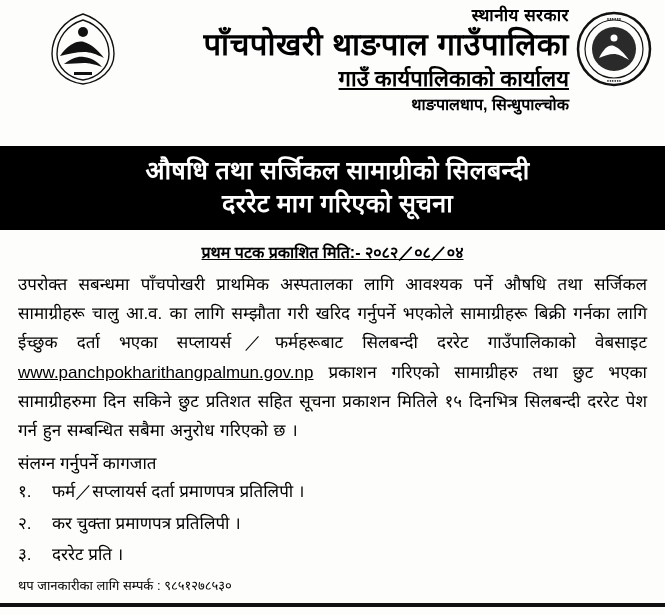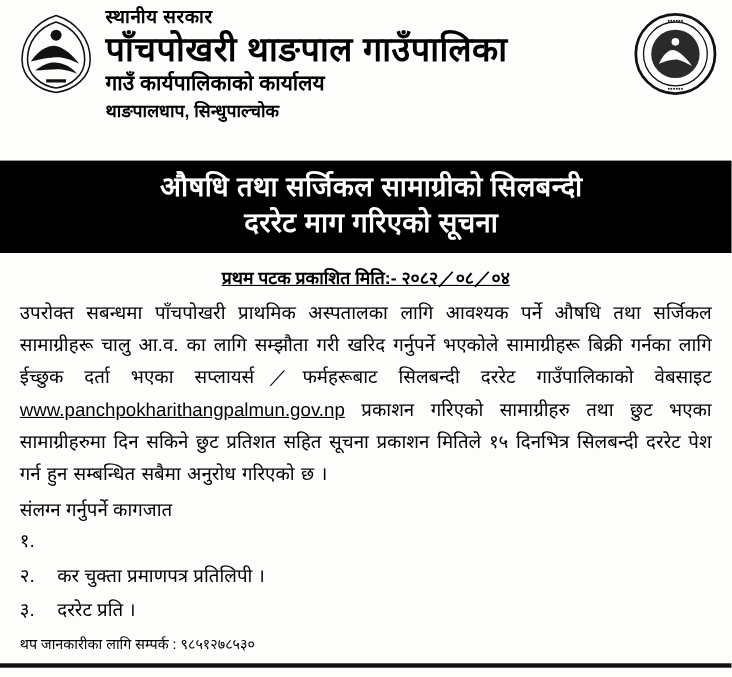--- a/index.html
+++ b/index.html
@@ -20,21 +20,22 @@
     height: 615px;
     background: #fdfdfb;
     box-sizing: border-box;
   }
 
   
   .header {
     position: relative;
     height: 138px;
     padding: 6px 0 0 0;
-    text-align: left;
+    text-align: right;
+    margin-left: 32px;
   }
   .emblem {
     position: absolute;
     top: 10px;
     width: 78px;
     height: 78px;
   }
   .emblem.left { left: 12px; }
   .emblem.right { right: 12px; }
 
@@ -51,24 +52,25 @@
     margin-bottom: 1px;
   }
   .line-main {
     font-size: 31px;
     font-weight: bold;
     line-height: 1.15;
     letter-spacing: 0.5px;
     margin: 1px 0 3px 0;
   }
   .line-office {
-    font-size: 19px;
+    font-size: 22px;
     font-weight: bold;
     line-height: 1.2;
     margin-bottom: 3px;
+    text-decoration: underline;
   }
   .line-address {
     font-size: 16px;
     font-weight: bold;
     line-height: 1.2;
   }
 
   
   .title-bar {
     background: #000000;
@@ -195,20 +197,21 @@
   <div class="body-area">
     <div class="para">
       <span>उपरोक्त सबन्धमा पाँचपोखरी प्राथमिक अस्पतालका लागि आवश्यक पर्ने औषधि तथा सर्जिकल सामाग्रीहरू चालु आ.व. का लागि सम्झौता गरी खरिद गर्नुपर्ने भएकोले सामाग्रीहरू बिक्री गर्नका लागि ईच्छुक दर्ता भएका सप्लायर्स／फर्महरूबाट सिलबन्दी दररेट गाउँपालिकाको वेबसाइट </span><span class="url">www.panchpokharithangpalmun.gov.np</span><span> प्रकाशन गरिएको सामाग्रीहरु तथा छुट भएका सामाग्रीहरुमा दिन सकिने छुट प्रतिशत सहित सूचना प्रकाशन मितिले १५ दिनभित्र सिलबन्दी दररेट पेश गर्न हुन सम्बन्धित सबैमा अनुरोध गरिएको छ ।</span>
     </div>
 
     <div class="subhead">संलग्न गर्नुपर्ने कागजात</div>
 
     <ul class="list">
       <li>
         <span class="num">१.</span>
+        <span>फर्म／सप्लायर्स दर्ता प्रमाणपत्र प्रतिलिपी ।</span>
       </li>
       <li>
         <span class="num">२.</span>
         <span>कर चुक्ता प्रमाणपत्र प्रतिलिपी ।</span>
       </li>
       <li>
         <span class="num">३.</span>
         <span>दररेट प्रति ।</span>
       </li>
     </ul>

